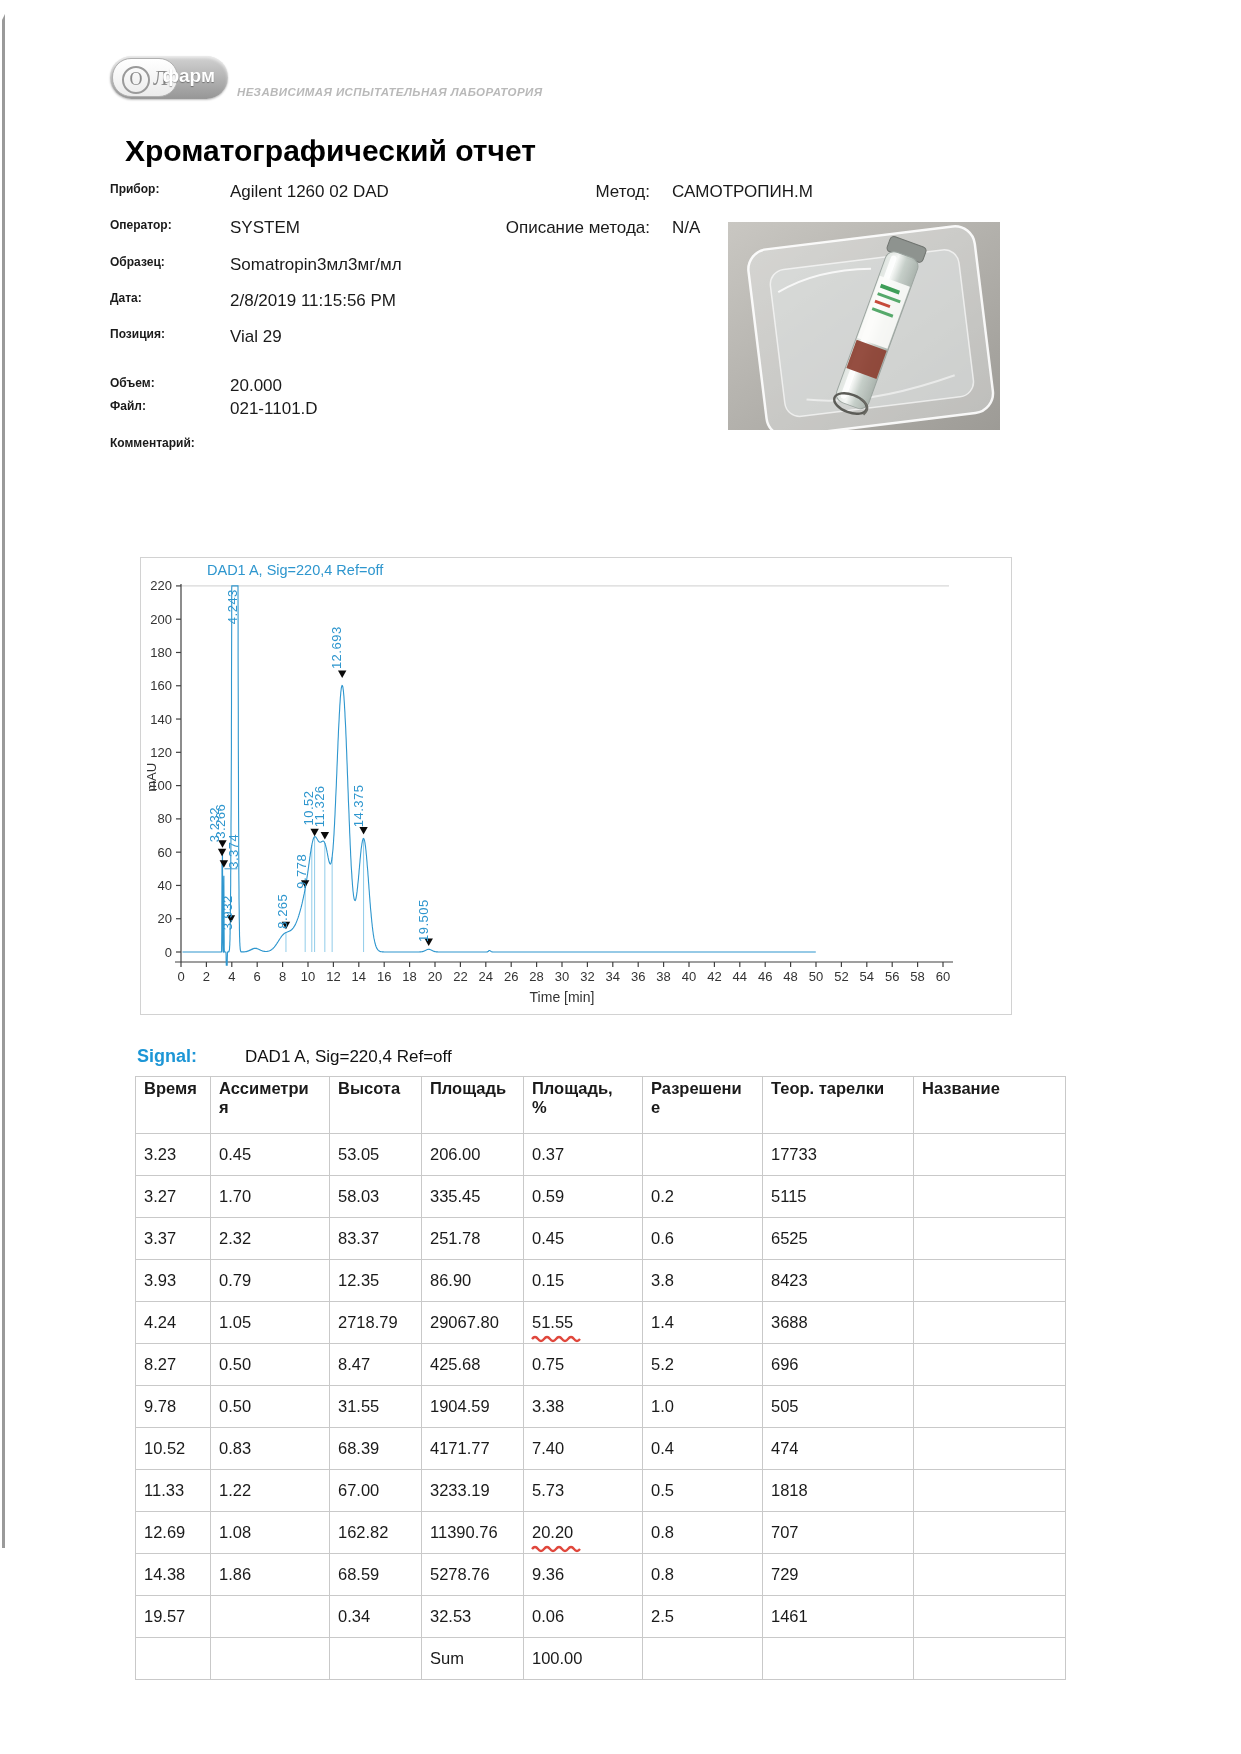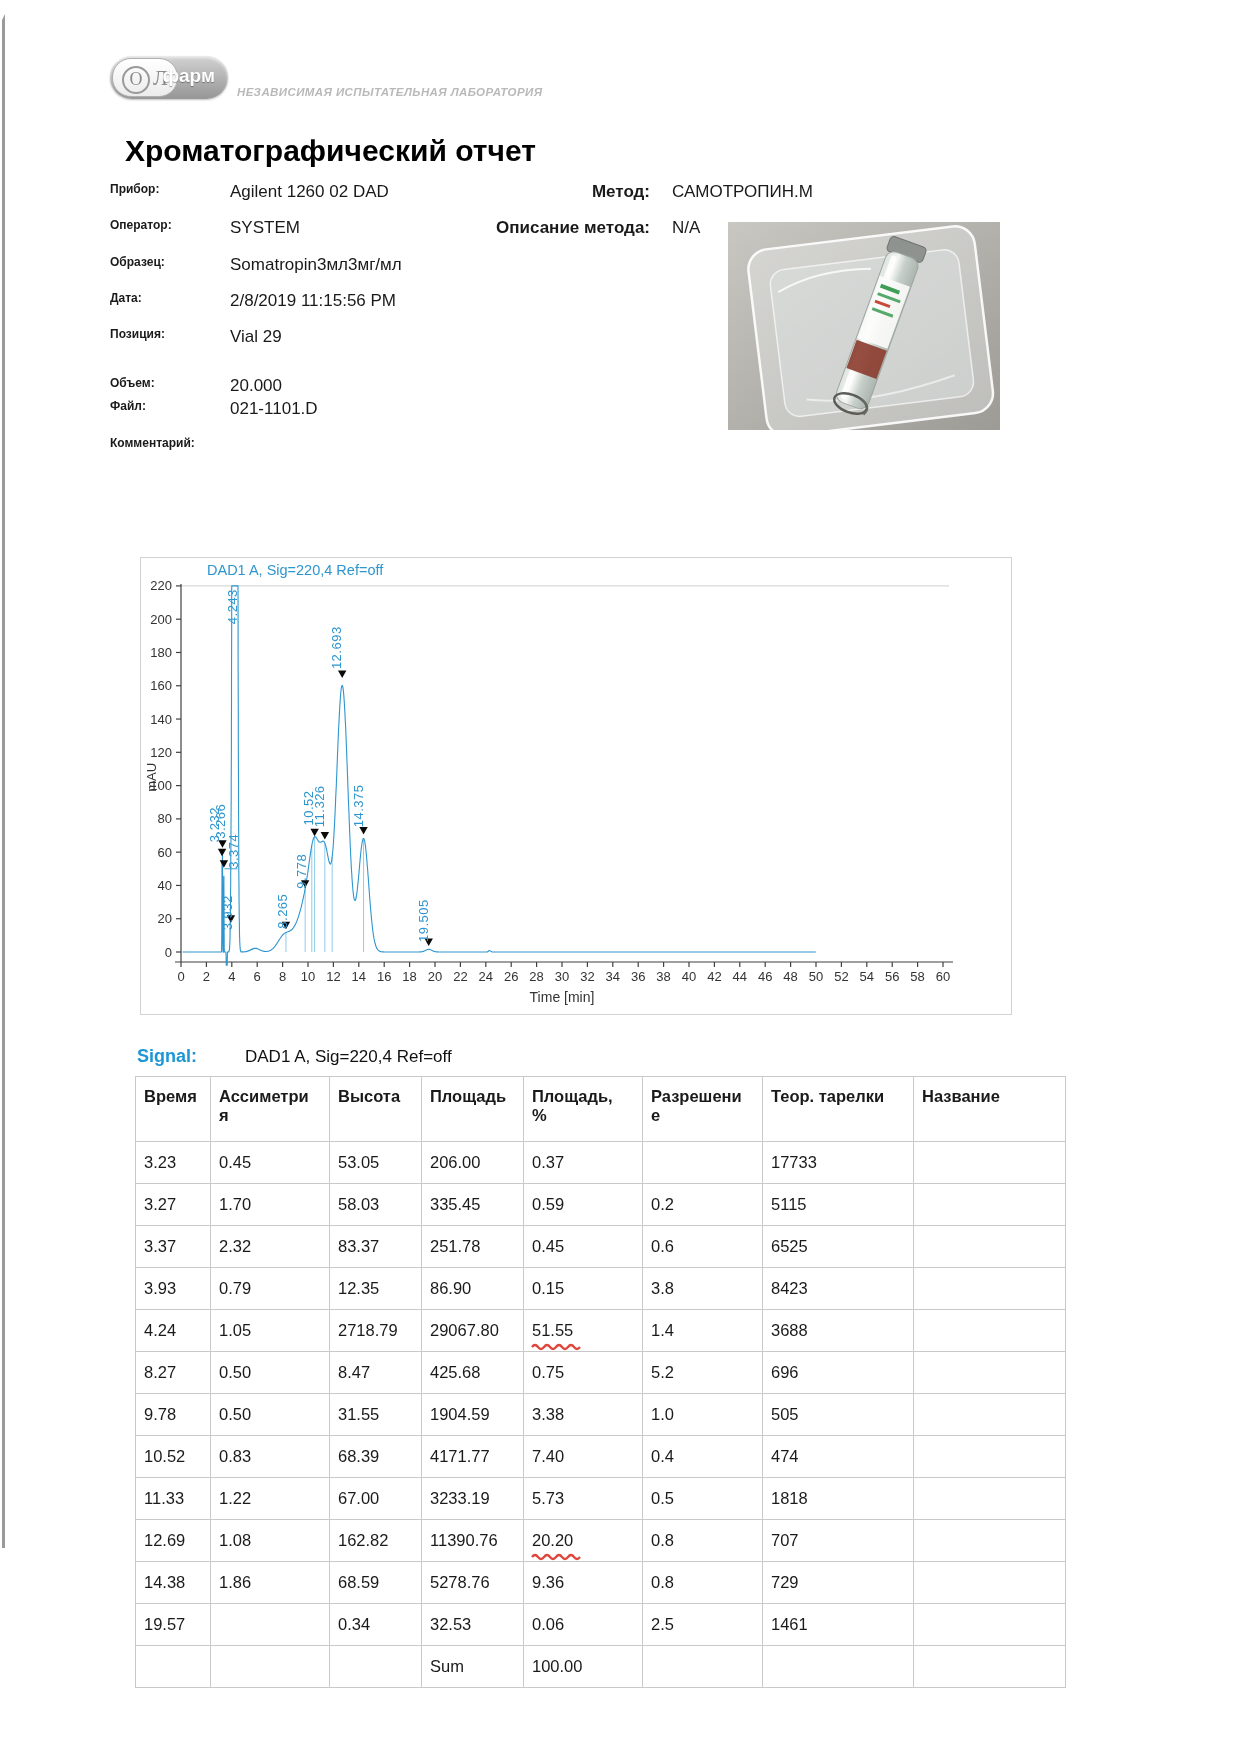--- a/index.html
+++ b/index.html
@@ -20,35 +20,35 @@
     text-shadow:0 1px 1px rgba(0,0,0,.35);}
   .tagline{position:absolute;left:237px;top:71px;font-size:11.5px;font-style:italic;font-weight:bold;
     color:#b9b9b9;letter-spacing:.4px;margin-top:15px;}
 
   .report-title{position:absolute;left:109px;top:118px;margin:16px;font-size:30px;font-weight:bold;color:#000;}
 
   
   .meta-row{position:absolute;left:0;width:100%;height:24px;}
   .m-label{position:absolute;left:110px;font-weight:bold;font-size:12px;}
   .m-value{position:absolute;left:230px;font-size:17px;}
-  .m-label-r{position:absolute;left:455px;width:195px;text-align:right;font-weight:bold;font-size:17px;}
+  .m-label-r{position:absolute;left:455px;width:195px;text-align:right;font-weight:normal;font-size:17px;}
   .m-value-r{position:absolute;left:672px;font-size:17px;}
 
   .photo{position:absolute;left:728px;top:222px;width:272px;height:208px;}
 
   .chart-box{position:absolute;left:140px;top:557px;width:870px;height:456px;border:1px solid #d2d2d2;background:#fff;}
   .chart-box svg{display:block;}
 
   .signal-label{position:absolute;left:137px;top:1046px;font-size:18px;font-weight:bold;color:#1d96d6;}
   .signal-value{position:absolute;left:245px;top:1047px;font-size:17px;color:#111;}
 
   .table-wrap{position:absolute;left:135px;top:1076px;width:930px;}
   table.report{border-collapse:collapse;table-layout:fixed;width:930px;}
   table.report th,table.report td{border:1px solid #c9c9c9;font-size:16.5px;padding:2px 8px;overflow:hidden;}
-  table.report th{font-weight:bold;text-align:left;vertical-align:top;height:52px;white-space:pre-line;padding-top:10px;}
+  table.report th{font-weight:bold;text-align:left;vertical-align:top;height:52px;white-space:pre-line;padding-top:2px;}
   table.report td{height:37px;vertical-align:middle;position:relative;}
   .squiggle{position:absolute;left:7px;bottom:0px;}
 </style>
 </head>
 <body>
 
 <div class="page">
   <div class="left-strip"></div>
 
   <div class="logo-pill">

